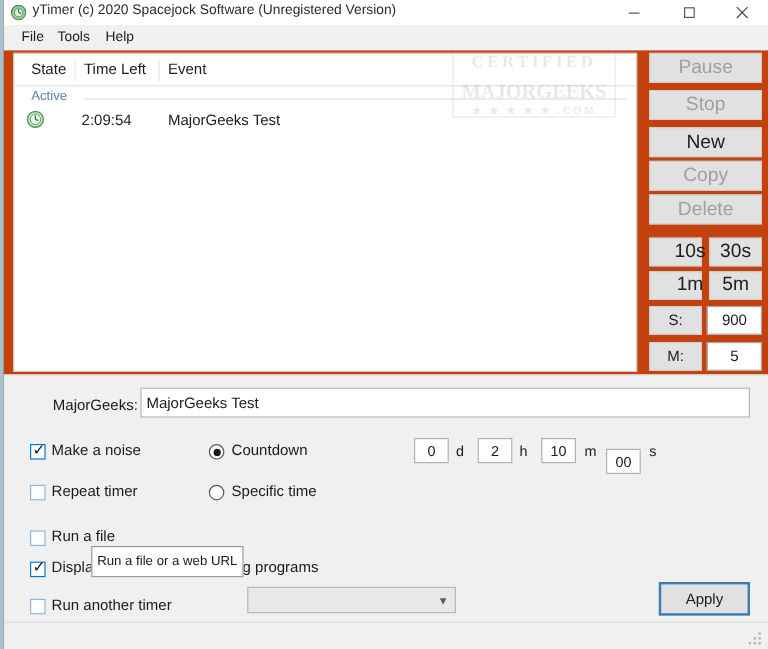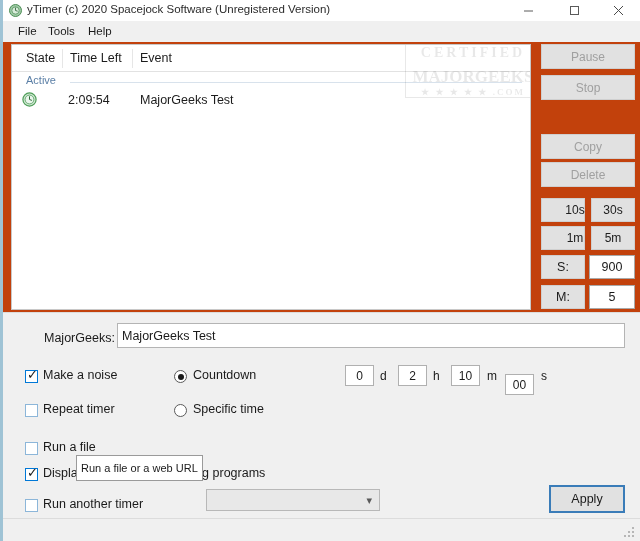--- a/index.html
+++ b/index.html
@@ -174,21 +174,21 @@
   
   .btn {
     position: absolute;
     background: #e1e1e1;
     border: 1px solid #cfcfcf;
     box-sizing: border-box;
     display: flex;
     align-items: center;
     justify-content: center;
     font-family: "Liberation Sans", sans-serif;
-    font-size: 12px;
+    font-size: 16px;
     color: #202020;
     white-space: nowrap;
   }
   .btn.disabled { color: #a0a0a0; }
   .btn.wide { left: 538px; width: 94px; height: 25px; }
   .btn.half { width: 44px; height: 24px; }
   .btn.half.l { left: 538px; padding-left: 24px; }
   .btn.half.r { left: 588px; }
   .btn.lbl { width: 44px; height: 24px; left: 538px; }
   .inputbox {
@@ -395,31 +395,32 @@
           <circle cx="7.5" cy="7.5" r="6.6" fill="#cfe6d2" stroke="#4e9e58" stroke-width="1.2"></circle>
           <circle cx="7.5" cy="7.5" r="4.4" fill="#eaf5ec" stroke="#4e9e58" stroke-width="0.8"></circle>
           <line x1="7.5" y1="7.5" x2="7.5" y2="4.3" stroke="#2f6b38" stroke-width="1"></line>
           <line x1="7.5" y1="7.5" x2="9.9" y2="8.4" stroke="#2f6b38" stroke-width="1"></line>
         </svg>
       </span>
       <span class="item-time">2:09:54</span>
       <span class="item-event">MajorGeeks Test</span>
     </div>
 
-    <div class="watermark" style="left:392px; top:-26px;">
+    <div class="watermark" style="left:364px; top:-26px;">
       <div class="wm-frame"></div>
 
       <div class="wm-band wm-cert">CERTIFIED</div>
       <div class="wm-band wm-main">MAJORGEEKS</div>
       <div class="wm-band wm-stars">★ ★ ★ ★ ★    .COM</div>
     </div>
   </div>
 
   <div class="btn wide disabled" style="top:44px">Pause</div>
   <div class="btn wide disabled" style="top:75px">Stop</div>
+  <div class="btn wide" style="top:106px">New</div>
   <div class="btn wide disabled" style="top:134px">Copy</div>
   <div class="btn wide disabled" style="top:162px">Delete</div>
 
   <div class="btn half l" style="top:198px">10s</div>
   <div class="btn half r" style="top:198px">30s</div>
   <div class="btn half l" style="top:226px">1m</div>
   <div class="btn half r" style="top:226px">5m</div>
 
   <div class="btn lbl" style="top:255px">S:</div>
   <div class="inputbox small" style="top:255px">900</div>

